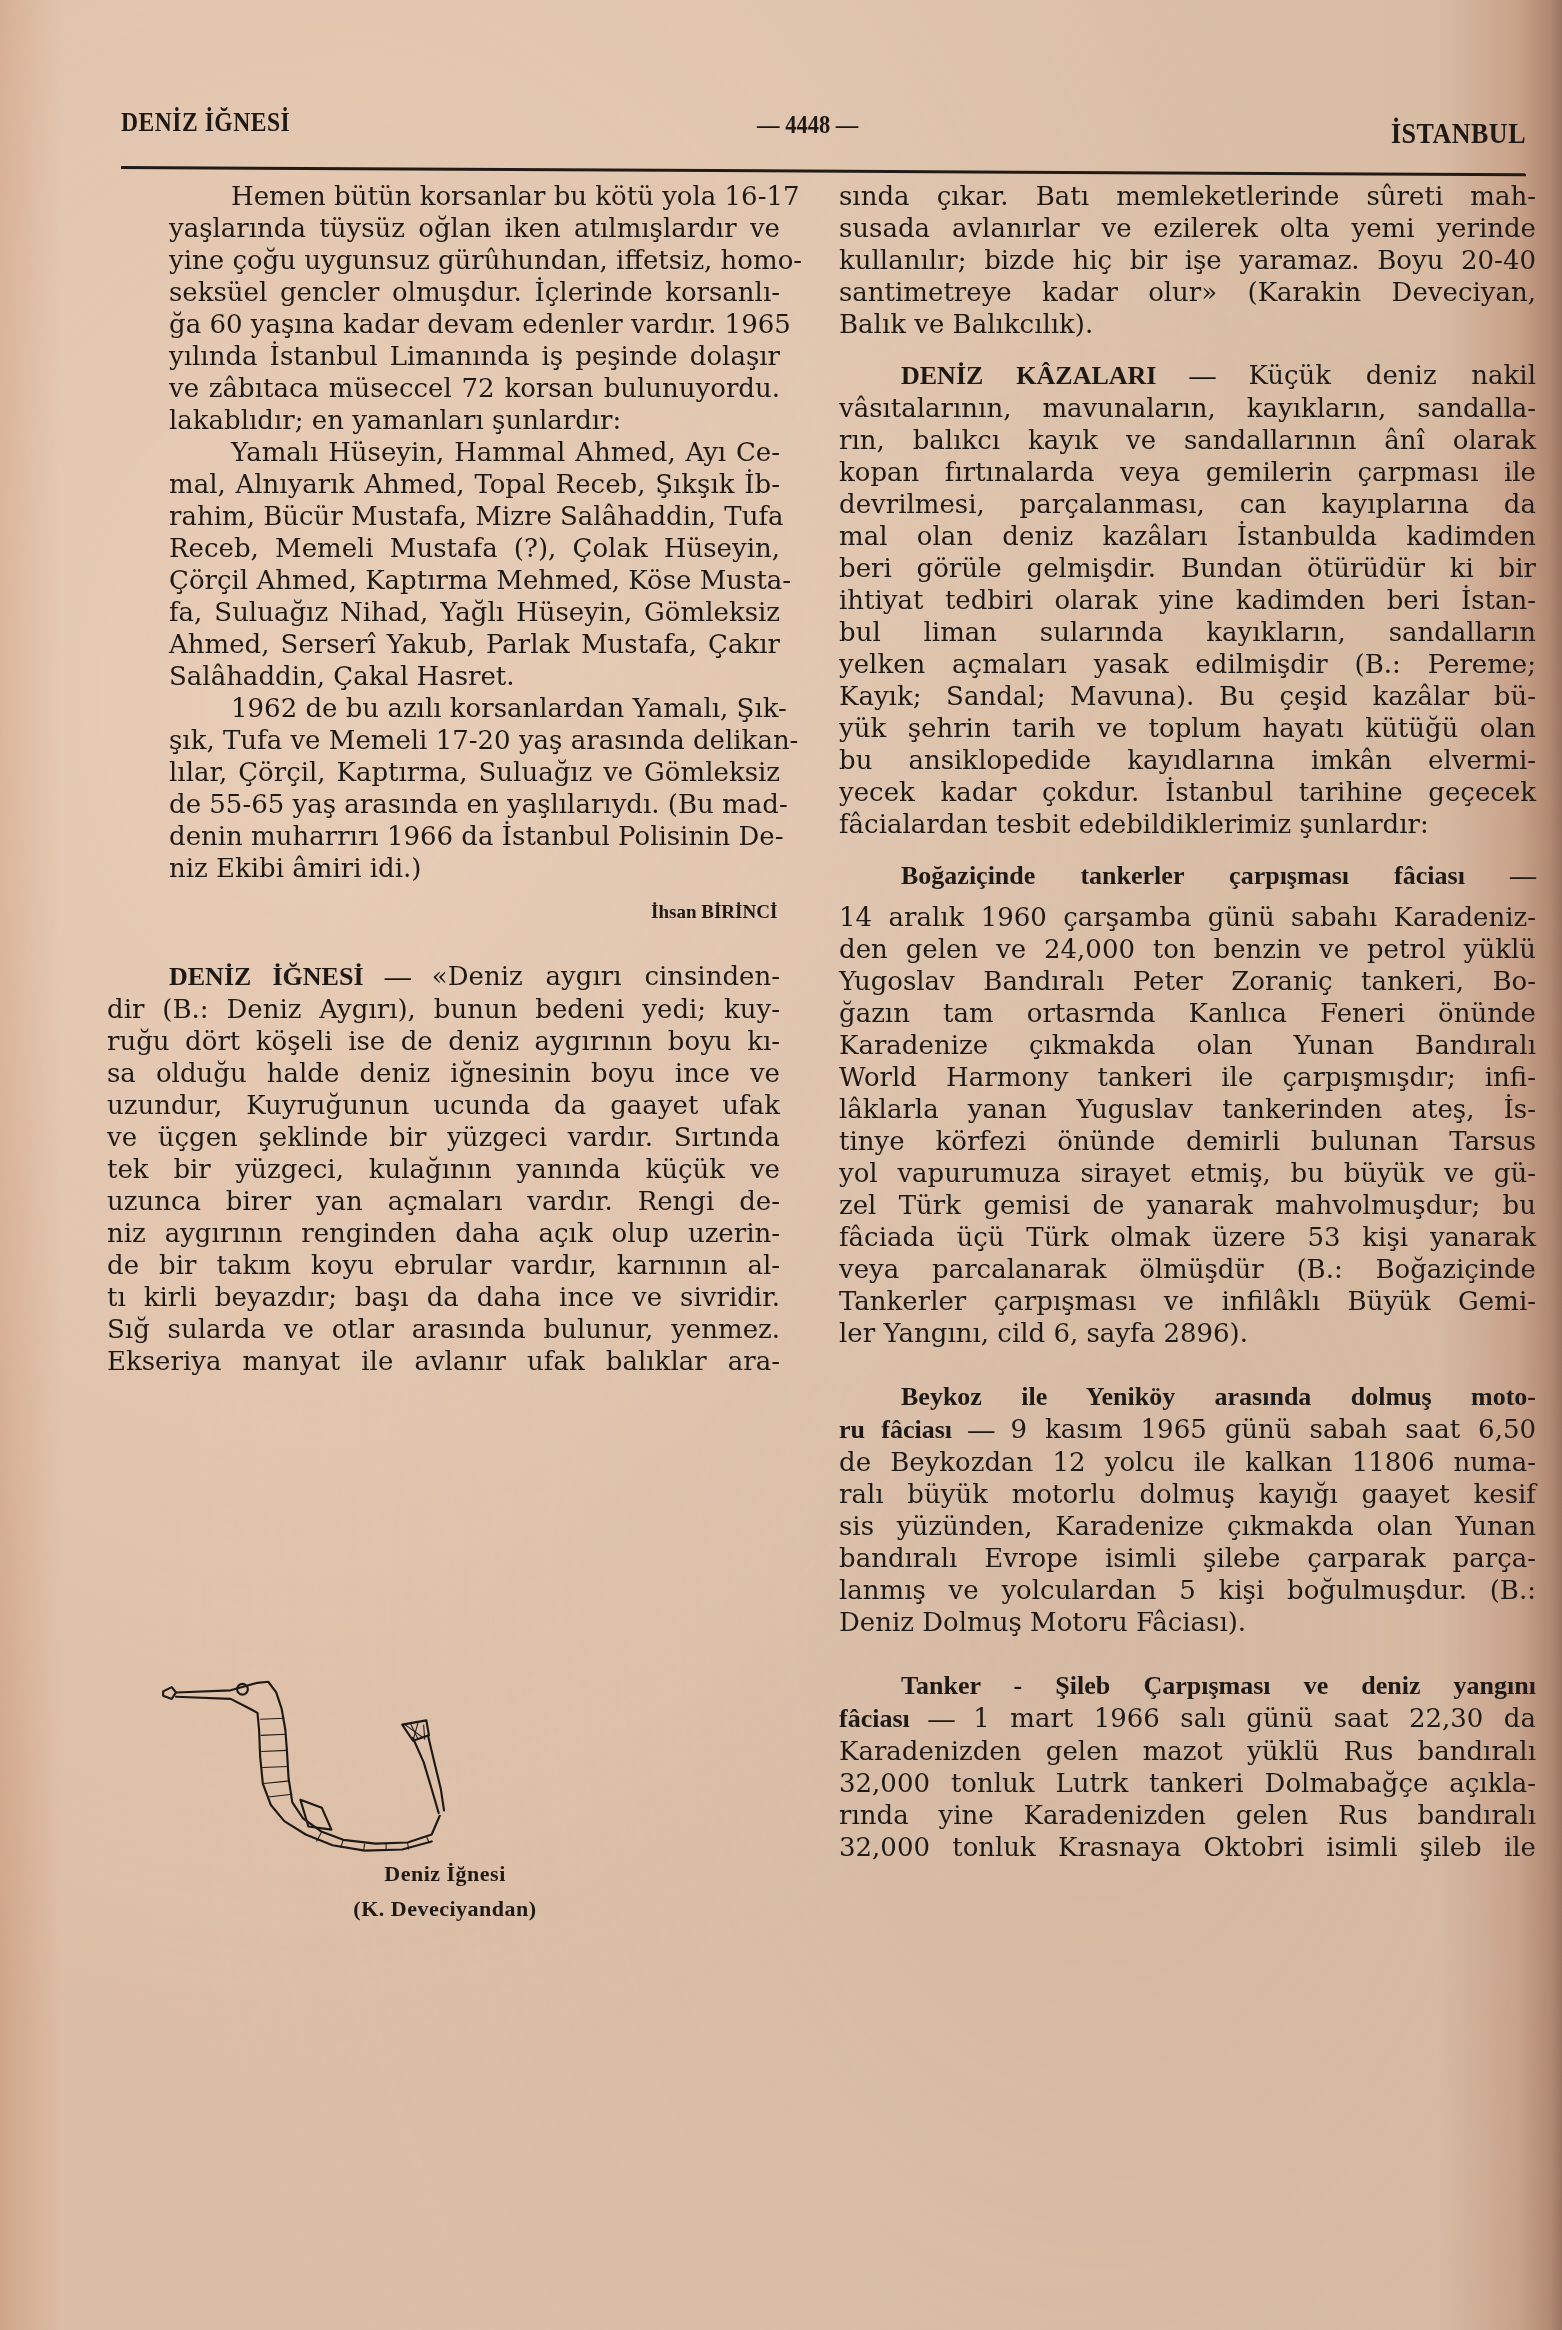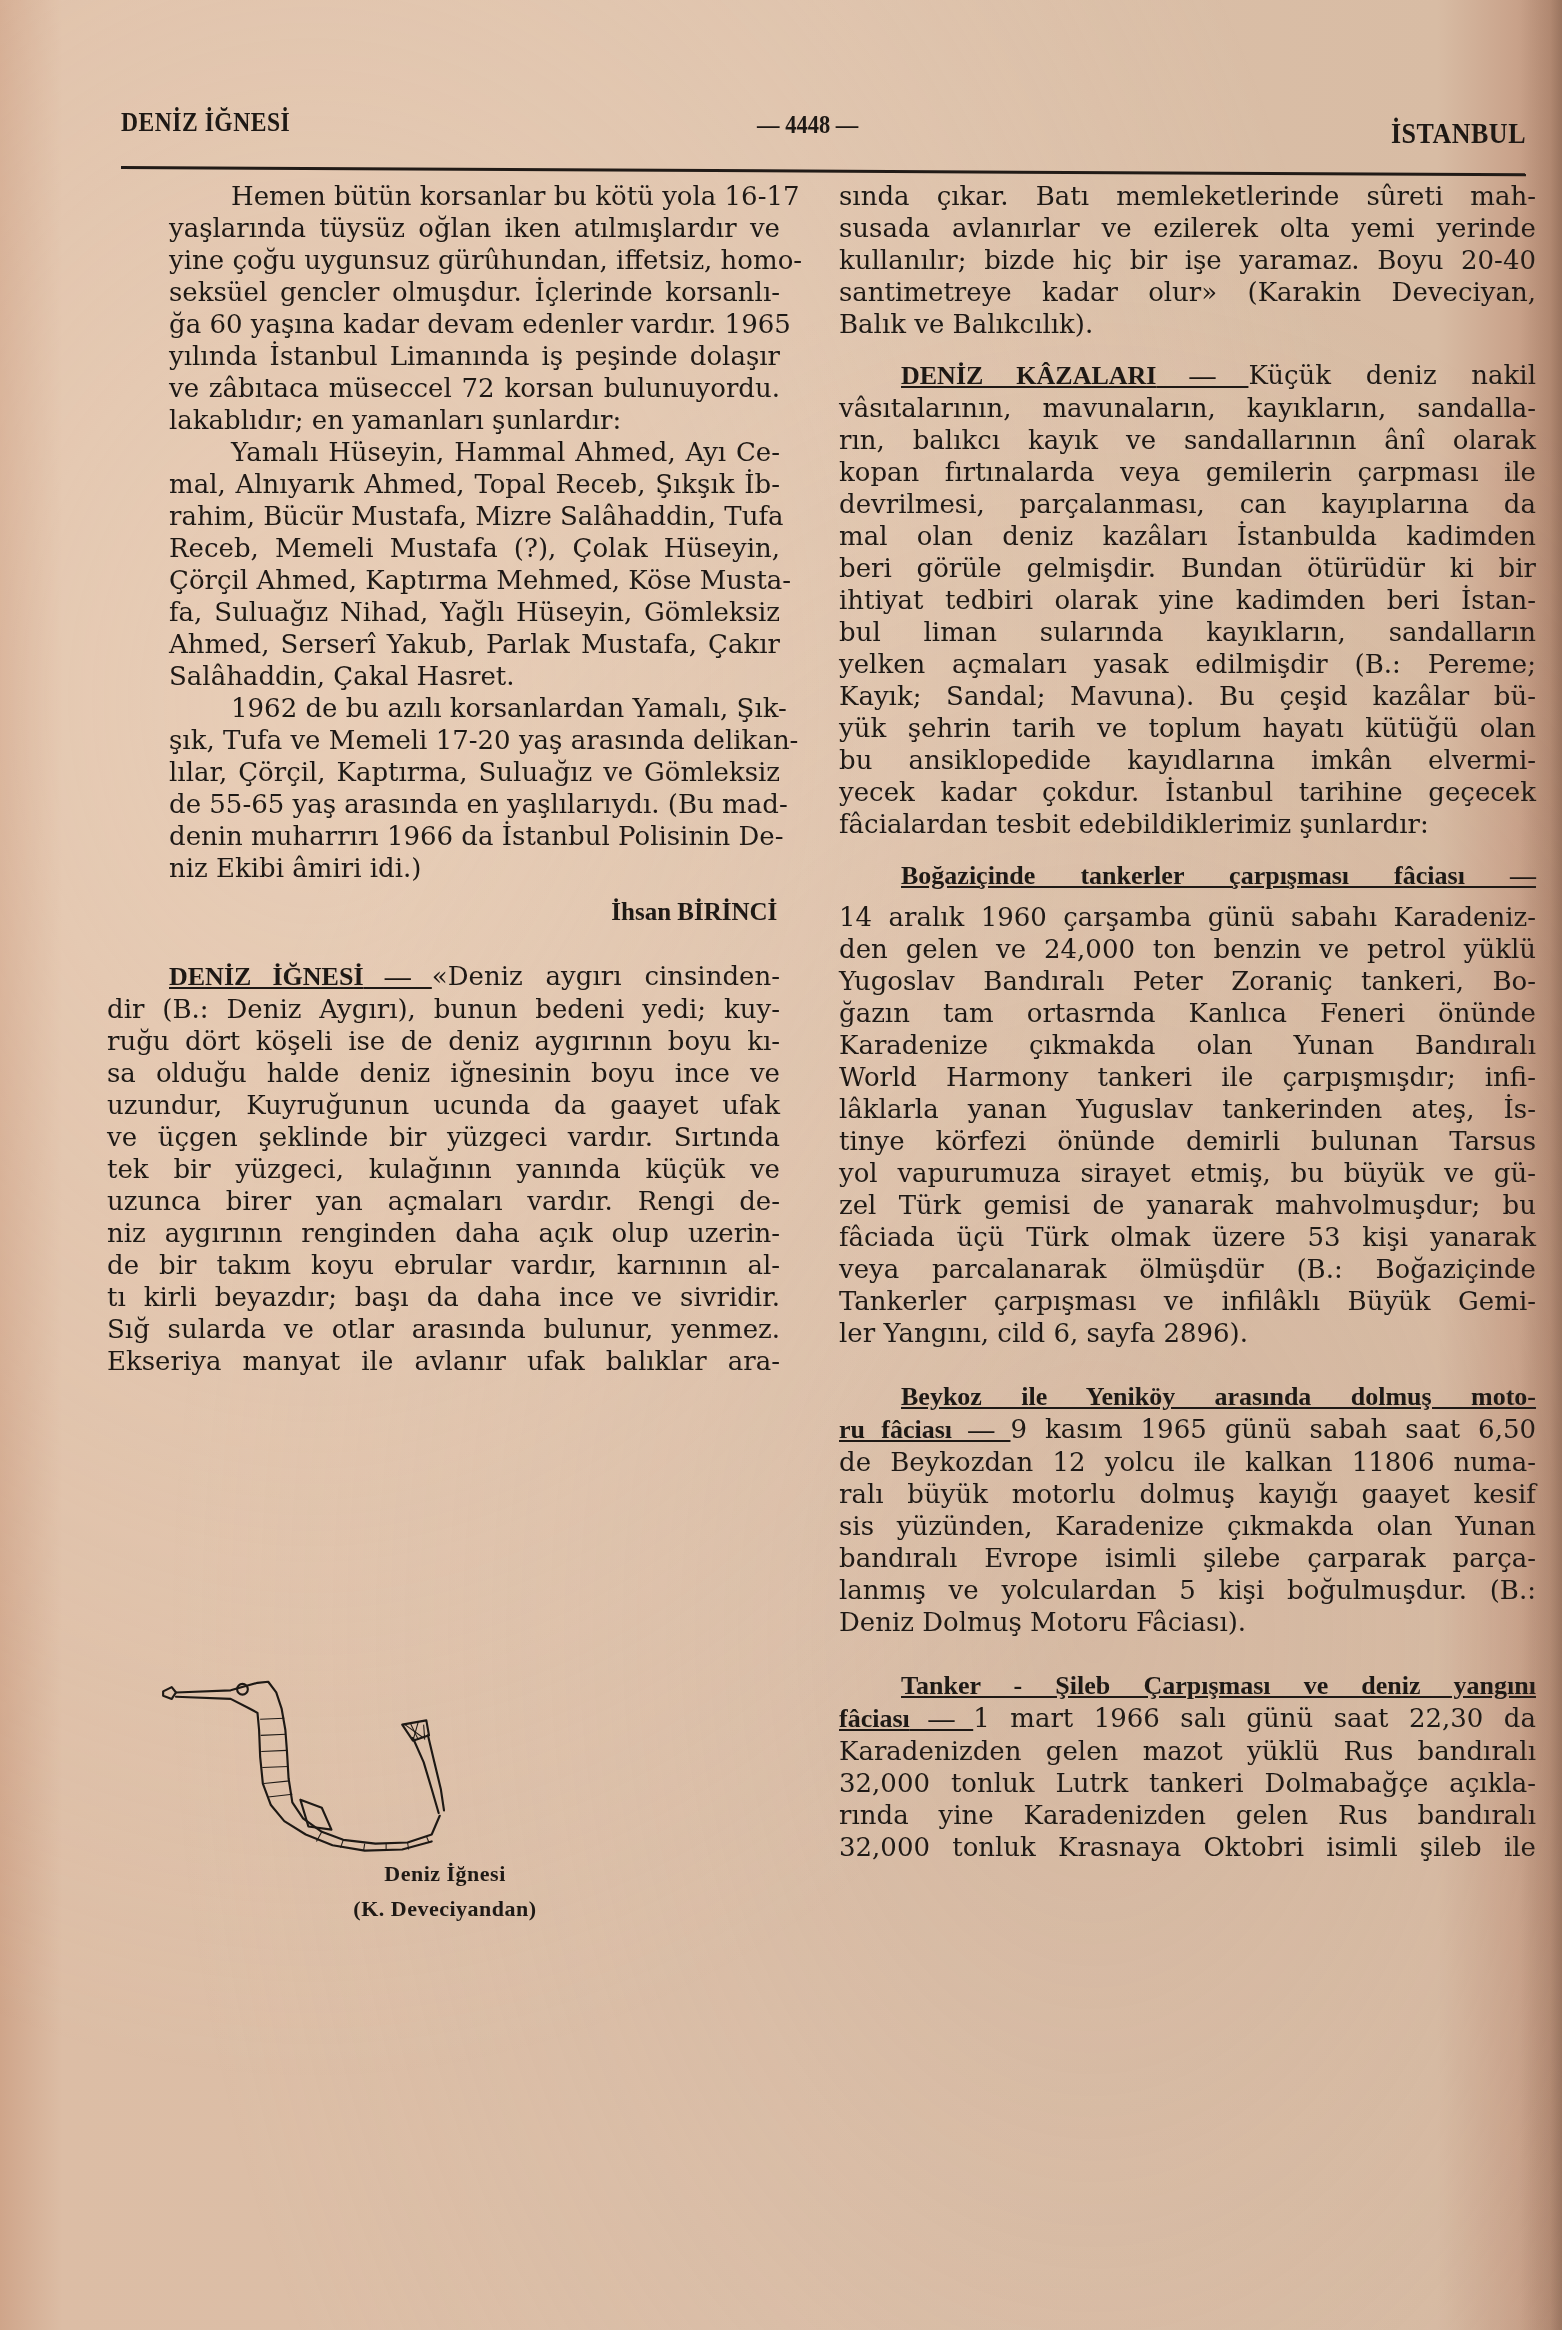--- a/index.html
+++ b/index.html
@@ -32,25 +32,25 @@
   .column {
     position: absolute; top: 180px;
     font-size: 26px; line-height: 32px; text-align: justify;
   }
   .col-left { left: 107px; width: 673px; }
   .col-right { left: 839px; width: 697px; }
   .para { margin: 0; text-indent: 0; }
   .para.indent { text-indent: 62px; }
   .line { display: block; text-align: justify; text-align-last: justify; white-space: nowrap; }
   .line.last { text-align-last: left; }
-  .bold { font-weight: bold; font-family: "Liberation Serif", "DejaVu Serif", serif; text-decoration: underline; }
+  .bold { font-weight: bold; font-family: "Liberation Serif", "DejaVu Serif", serif; }
   .spacer-sm { height: 19.3px; }
   .spacer-md { height: 32px; }
   .signature {
-    text-align: right; font-weight: bold; font-size: 25px; margin-top: 11.8px;
+    text-align: right; font-weight: bold; font-size: 19px; margin-top: 11.8px;
     font-family: "Liberation Serif", serif; padding-right: 2.7px;
   }
 
   
   .figure {
     position: absolute; left: 161px; top: 1671px; width: 536px; height: 493px;
   }
   .figure svg { position: absolute; left: 0; top: 0; }
   .caption {
     position: absolute; left: 161px; width: 536px; text-align: center;

